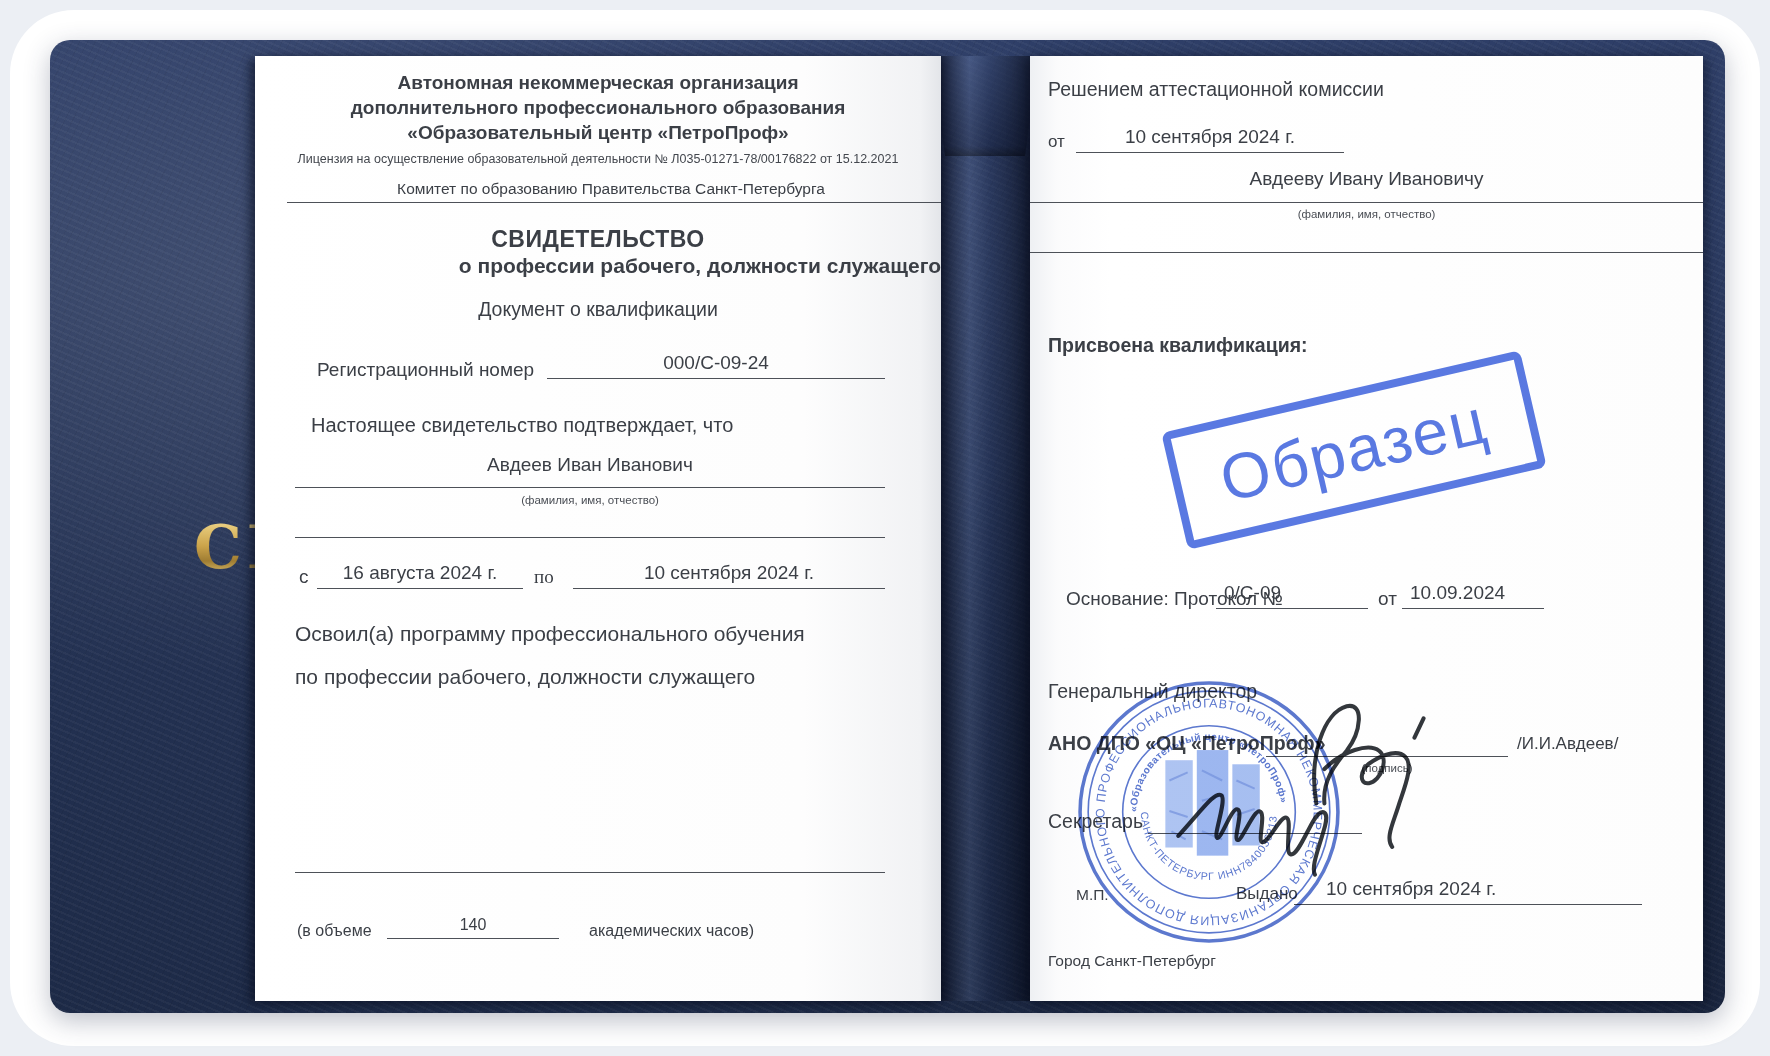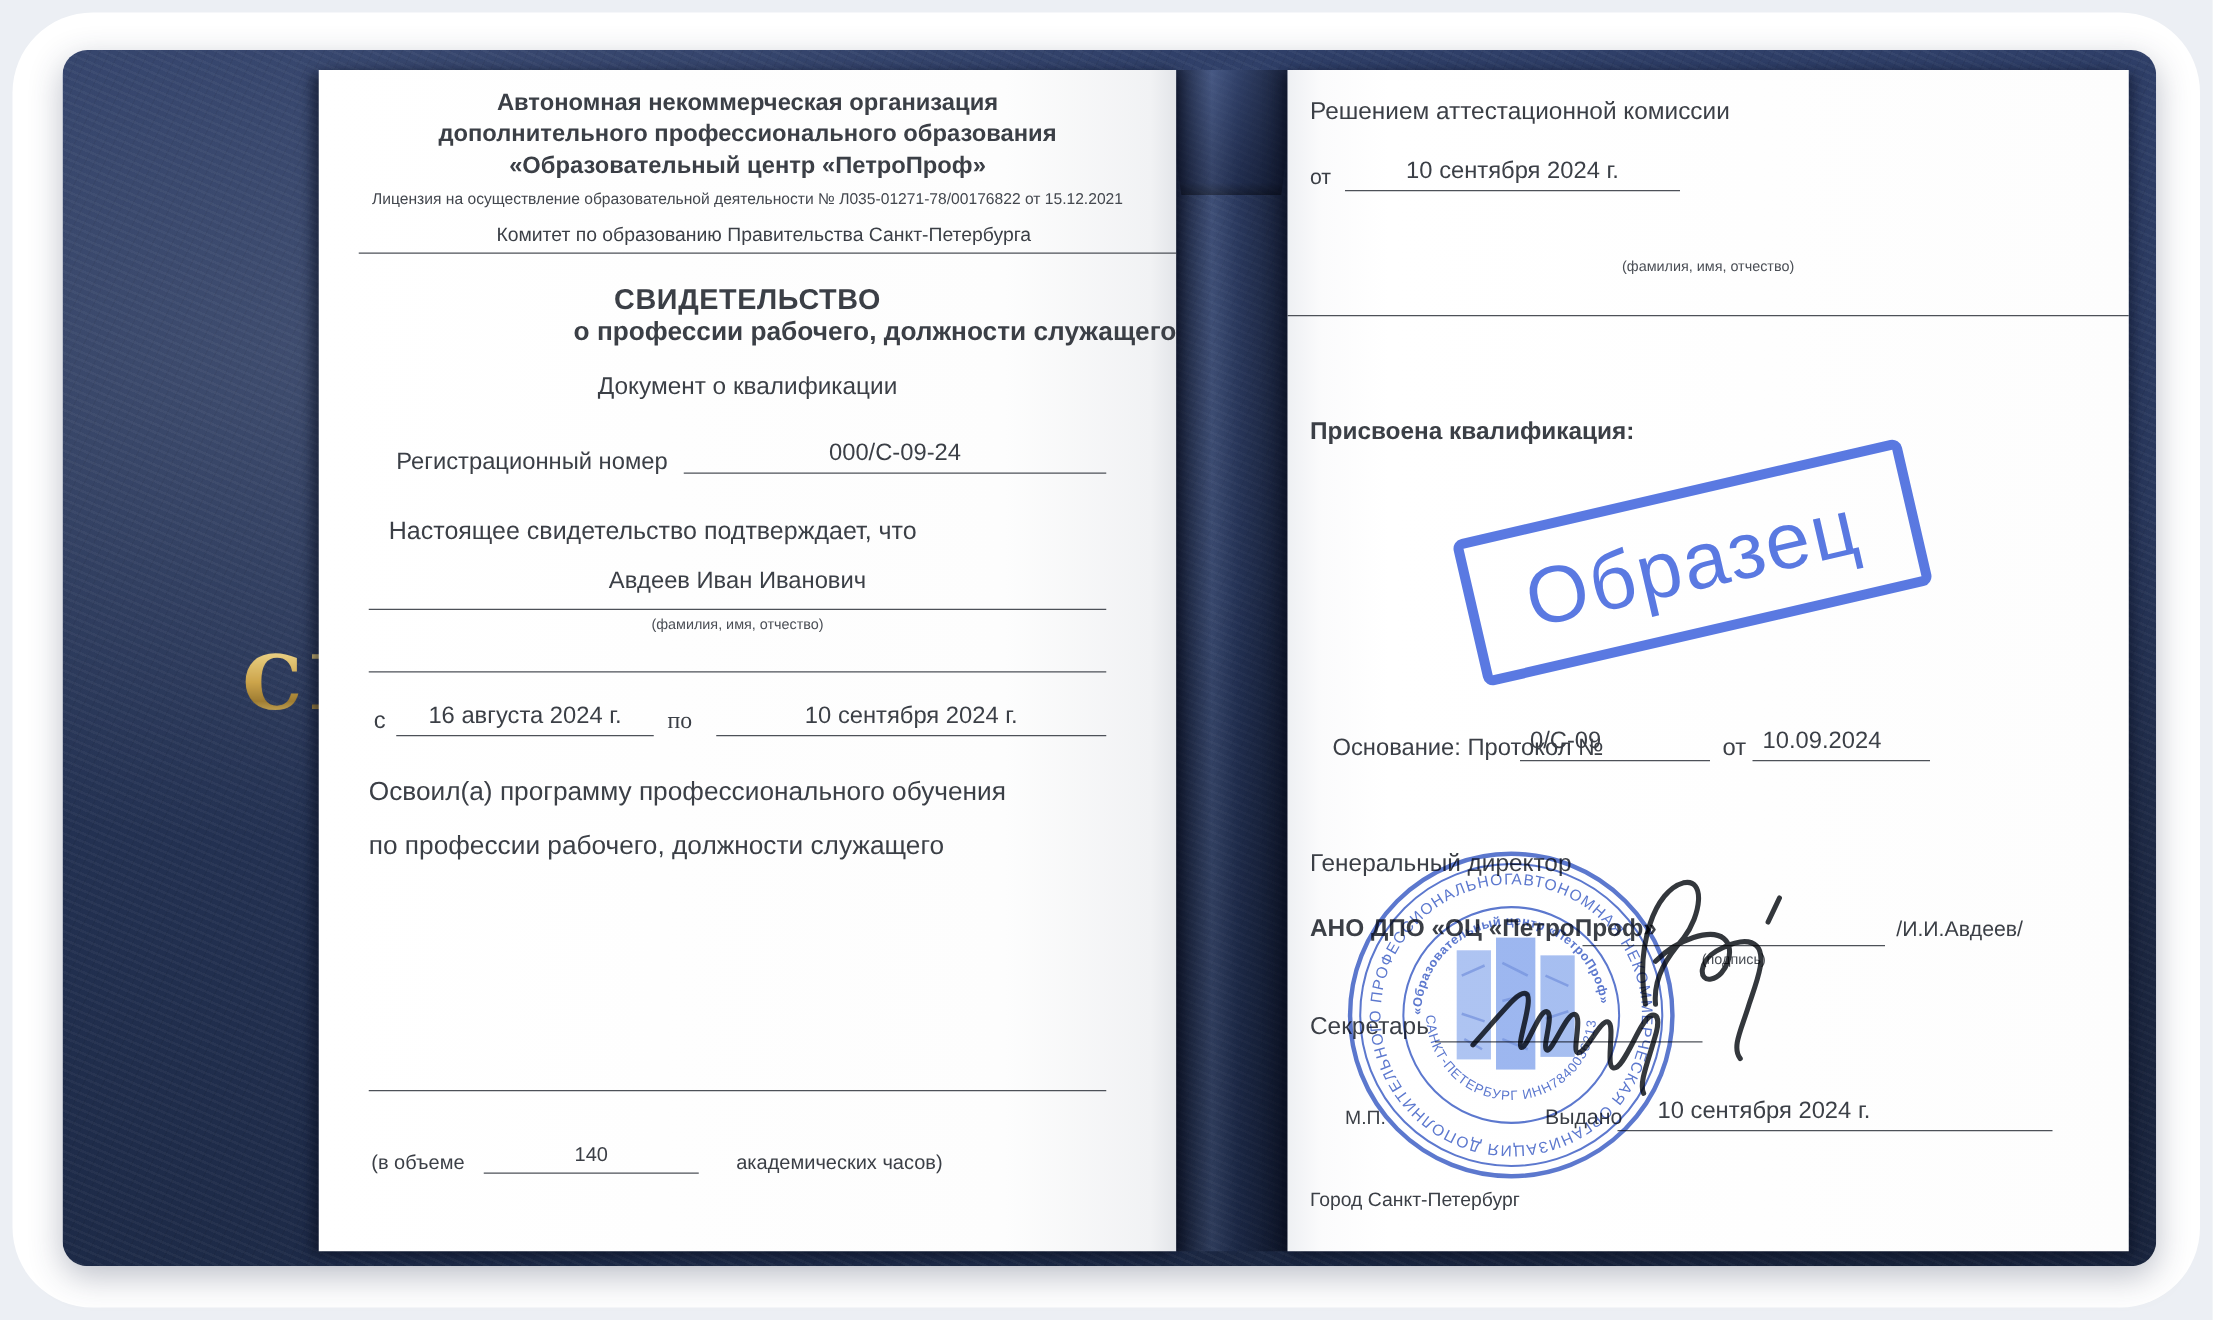--- a/index.html
+++ b/index.html
@@ -121,20 +121,21 @@
   </div>
 
   <div class="spine-shade"></div>
 
   <div class="page page-right">
     <div class="abs" style="left:18px; top:22px; font-size:19.5px;">Решением аттестационной комиссии</div>
 
     <span class="abs" style="left:18px; top:76px; font-size:17px;">от</span>
     <span class="u txt19" style="left:46px; top:70px; width:268px;">10 сентября 2024 г.</span>
 
+    <div class="abs fieldline txt19" style="left:0; top:112px; width:673px; height:35px;">Авдееву Ивану Ивановичу</div>
     <div class="abs small-hint" style="left:0; top:152px; width:673px; text-align:center;">(фамилия, имя, отчество)</div>
     <div class="abs rule" style="left:0; top:196px; width:673px;"></div>
 
     <div class="abs b" style="left:18px; top:278px; font-size:19.5px;">Присвоена квалификация:</div>
 
     <div class="sample-stamp">
       <span>Образец</span>
     </div>
 
     <span class="abs txt19" style="left:36px; top:532px;">Основание: Протокол №</span>

